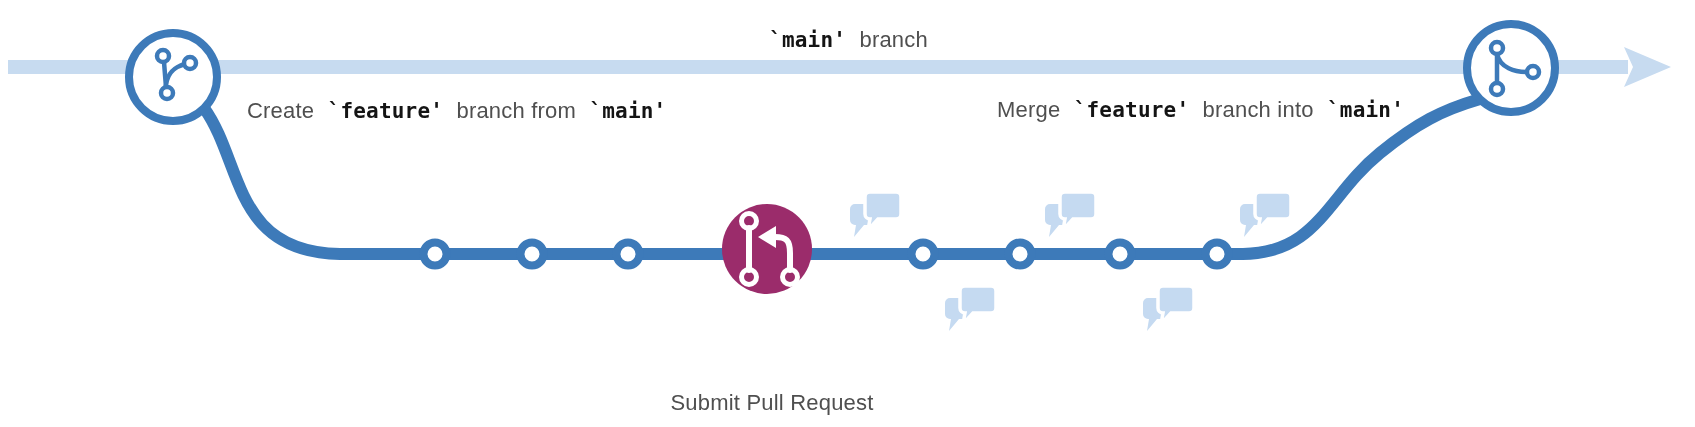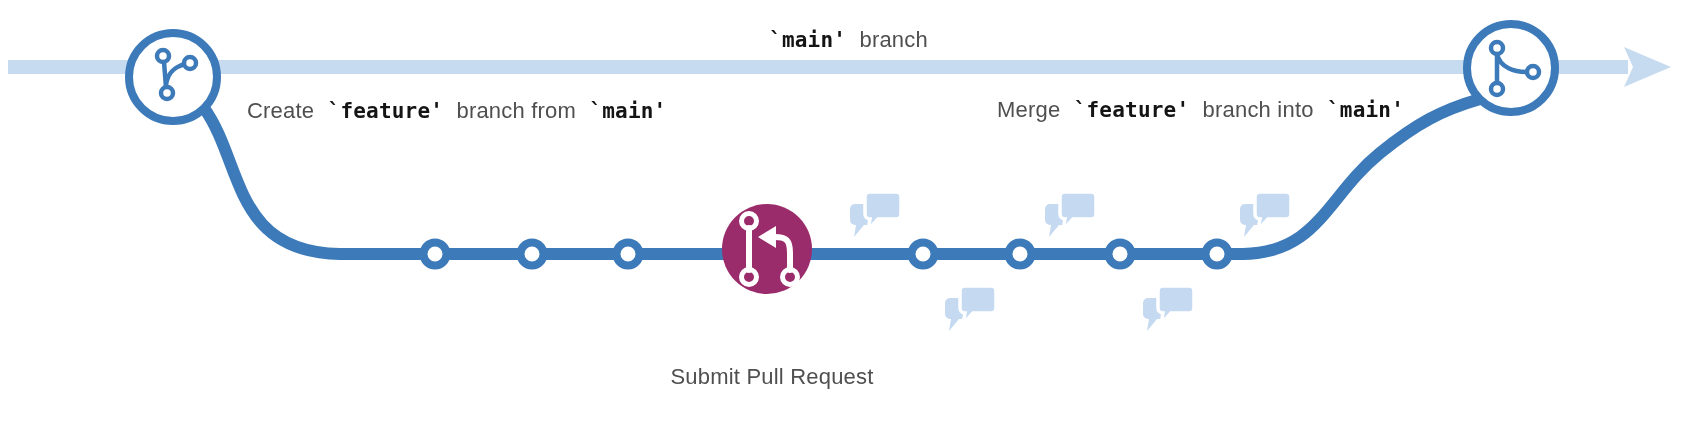--- a/index.html
+++ b/index.html
@@ -149,16 +149,16 @@
   </div>
 
   <div class="label" style="left:247px;top:98px;">
     <span>Create</span>
     <span class="code">`feature'</span>
     <span>branch from</span>
     <span class="code">`main'</span>
   </div>
 
 
-  <div class="label centered" style="left:772px;top:364px;">Submit Pull Request</div>
+  <div class="label centered" style="left:772px;top:390px;">Submit Pull Request</div>
 
 
 </div>
 
 </body></html>

